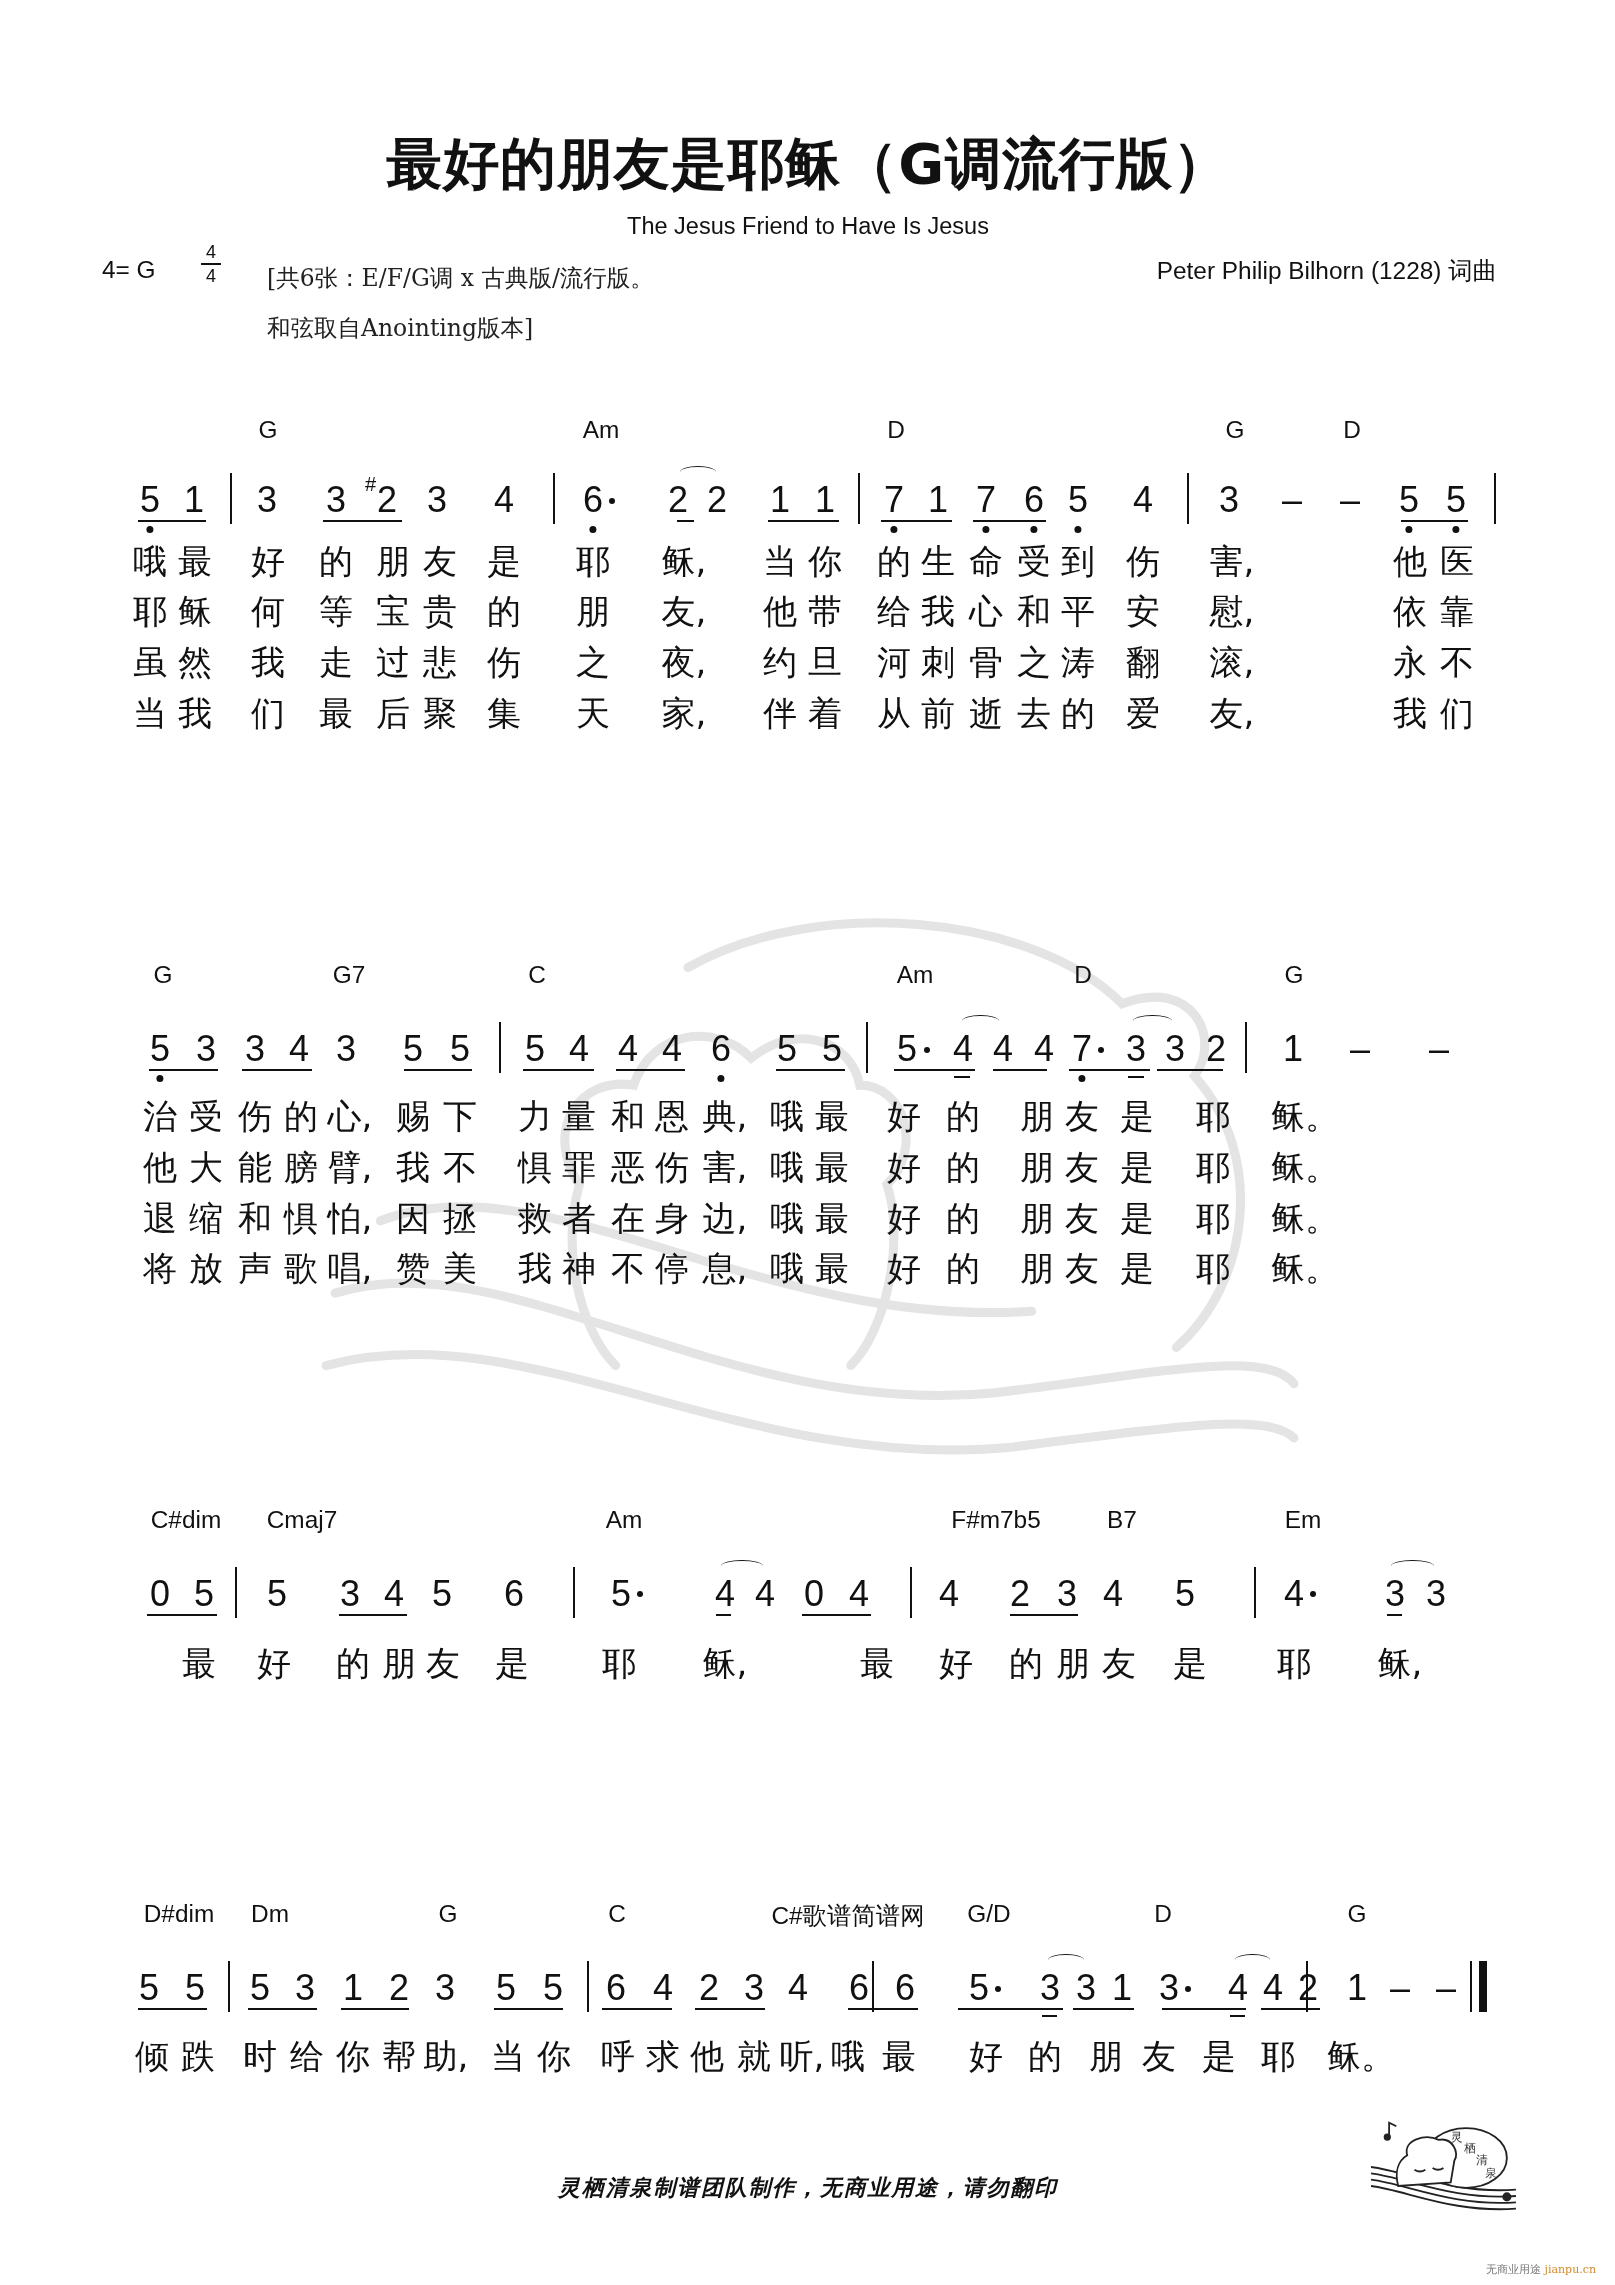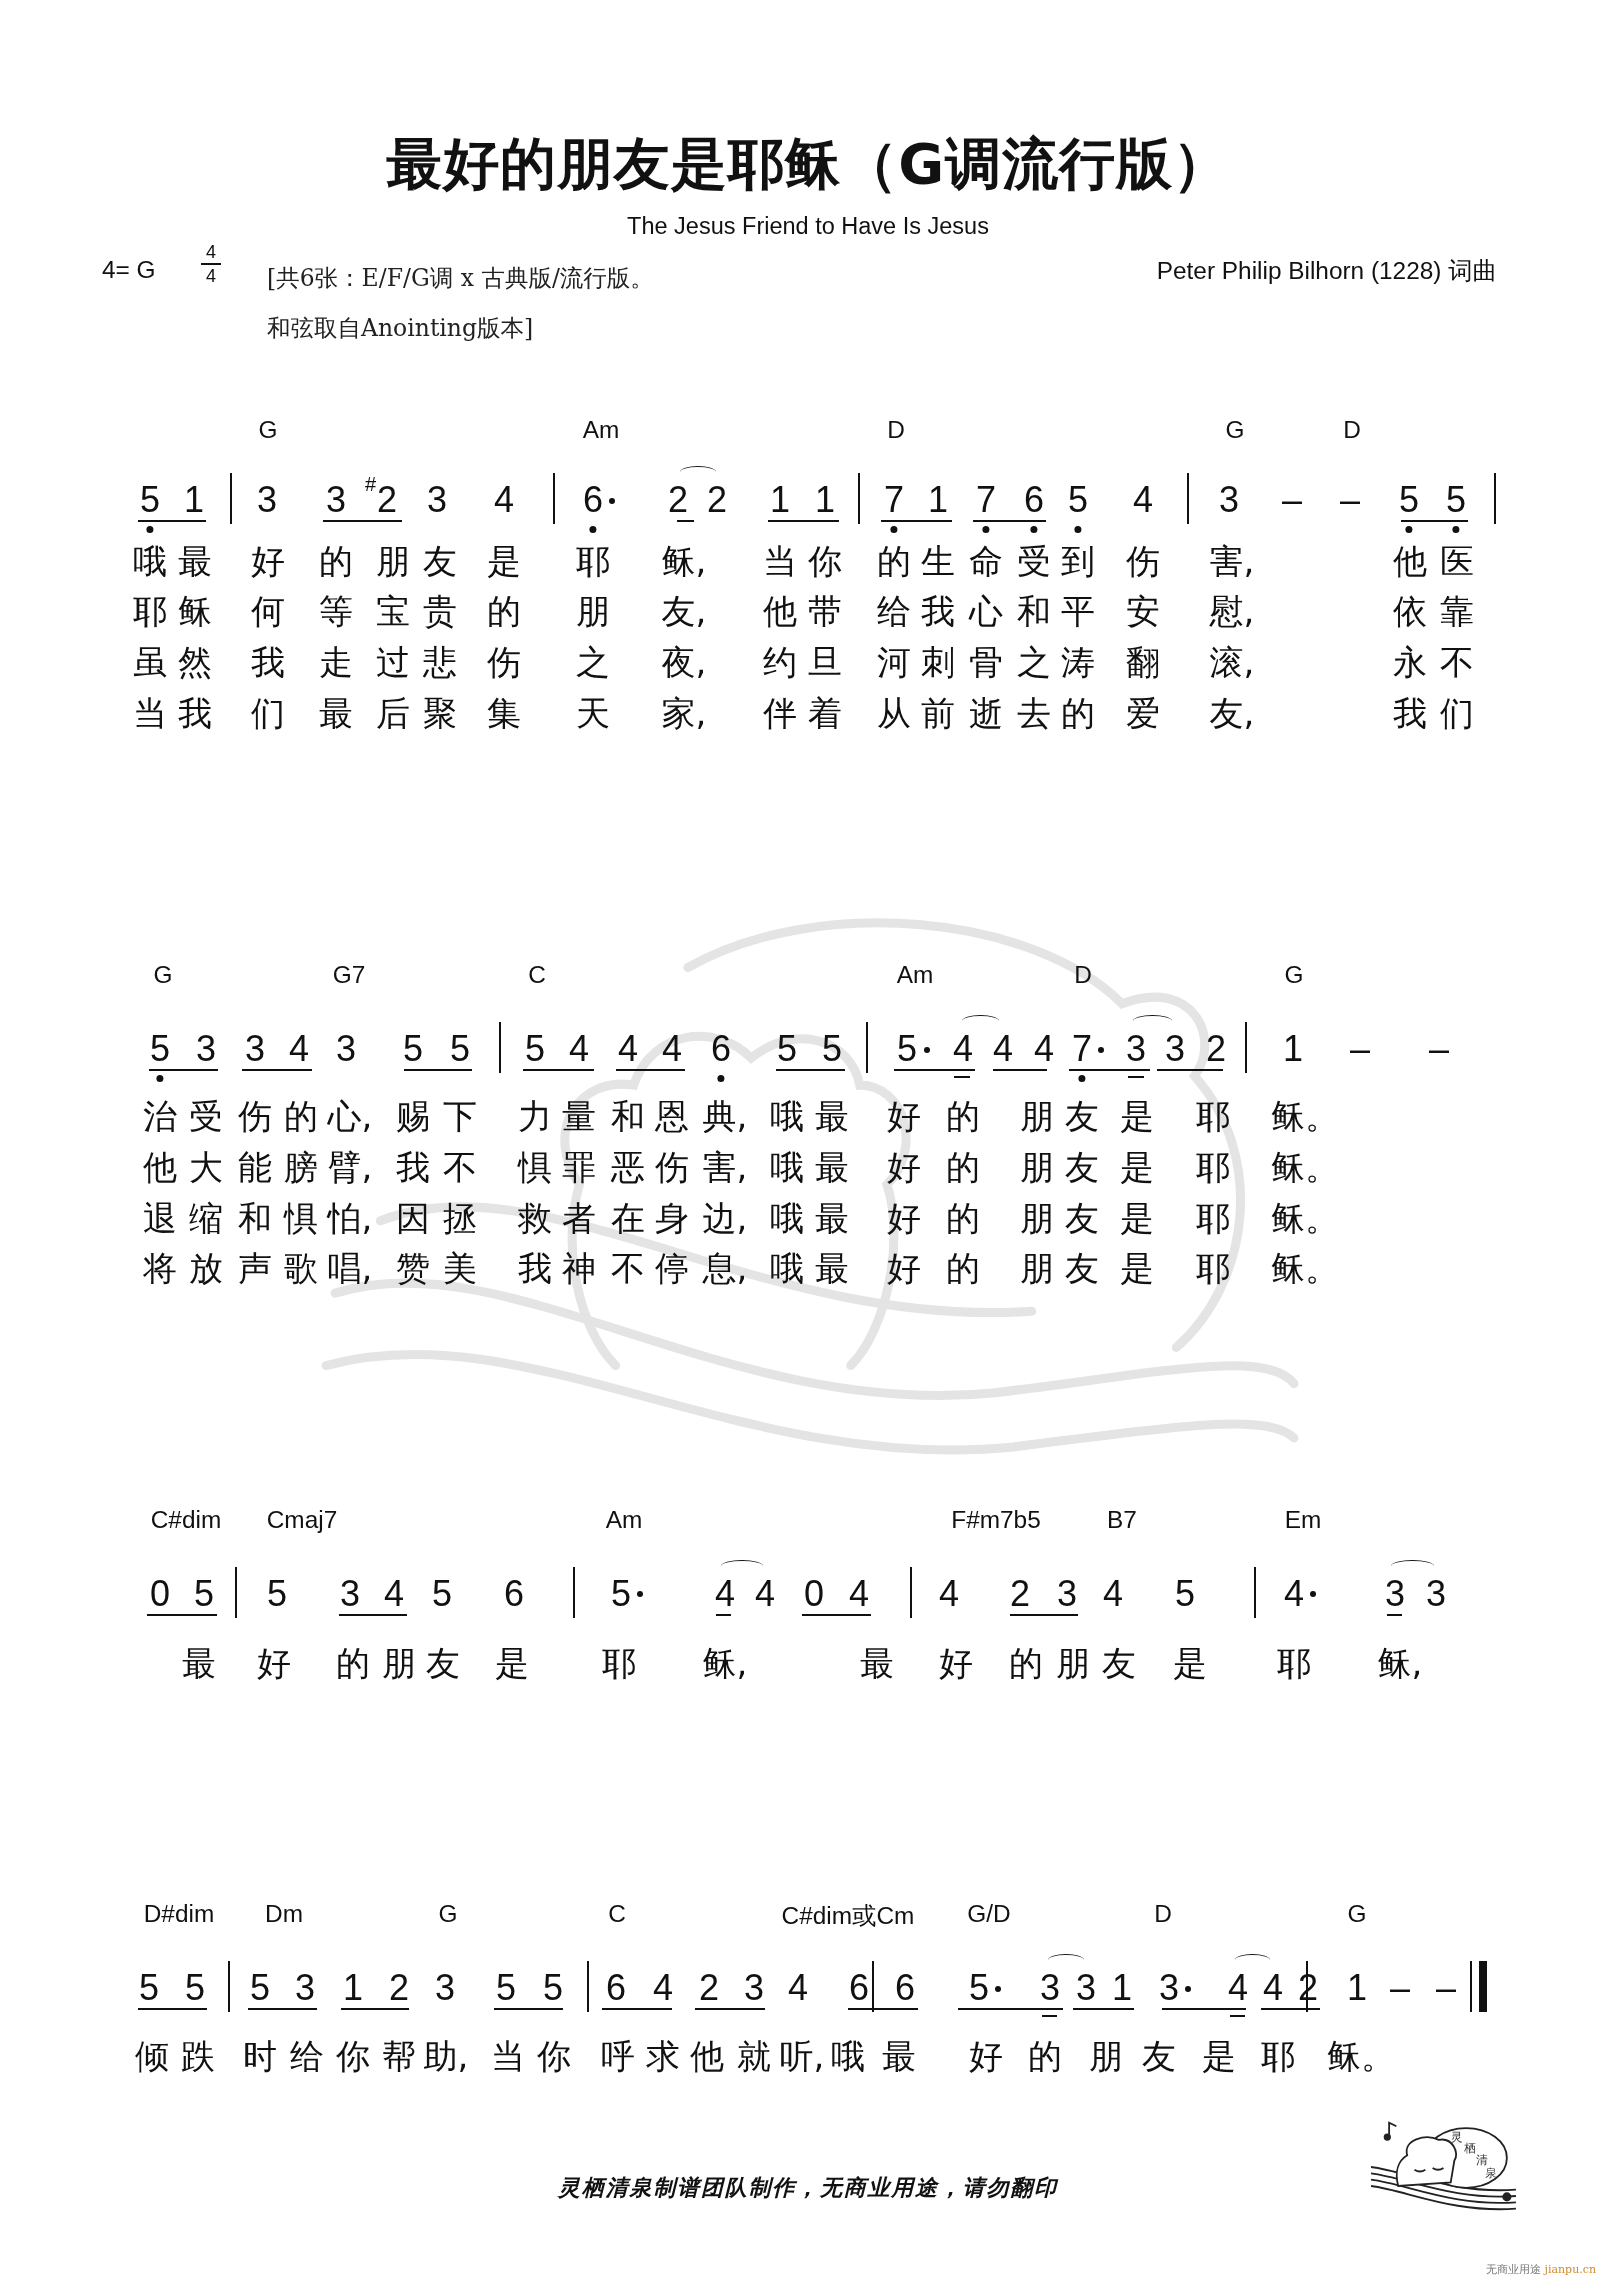--- a/index.html
+++ b/index.html
@@ -373,24 +373,24 @@
     <div class="abs lyr" style="left: 725px; top: 1645px;">稣,</div>
     <div class="abs lyr" style="left: 877px; top: 1645px;">最</div>
     <div class="abs lyr" style="left: 956px; top: 1645px;">好</div>
     <div class="abs lyr" style="left: 1026px; top: 1645px;">的</div>
     <div class="abs lyr" style="left: 1073px; top: 1645px;">朋</div>
     <div class="abs lyr" style="left: 1119px; top: 1645px;">友</div>
     <div class="abs lyr" style="left: 1190px; top: 1645px;">是</div>
     <div class="abs lyr" style="left: 1294px; top: 1645px;">耶</div>
     <div class="abs lyr" style="left: 1400px; top: 1645px;">稣,</div>
     <div class="abs chord" style="left: 179px; top: 1900px;">D#dim</div>
-    <div class="abs chord" style="left: 284px; top: 1900px;">Dm</div>
+    <div class="abs chord" style="left: 270px; top: 1900px;">Dm</div>
     <div class="abs chord" style="left: 448px; top: 1900px;">G</div>
     <div class="abs chord" style="left: 617px; top: 1900px;">C</div>
-    <div class="abs chord" style="left: 848px; top: 1900px;">C#dim或Cm</div>
+    <div class="abs chord" style="left: 848px; top: 1900px;">C#歌谱简谱网</div>
     <div class="abs chord" style="left: 989px; top: 1900px;">G/D</div>
     <div class="abs chord" style="left: 1163px; top: 1900px;">D</div>
     <div class="abs chord" style="left: 1357px; top: 1900px;">G</div>
     <div class="abs tok" style="left: 149px; top: 1970px;">5</div>
     <div class="abs tok" style="left: 195px; top: 1970px;">5</div>
     <div class="abs tok" style="left: 260px; top: 1970px;">5</div>
     <div class="abs tok" style="left: 305px; top: 1970px;">3</div>
     <div class="abs tok" style="left: 353px; top: 1970px;">1</div>
     <div class="abs tok" style="left: 399px; top: 1970px;">2</div>
     <div class="abs tok" style="left: 445px; top: 1970px;">3</div>

